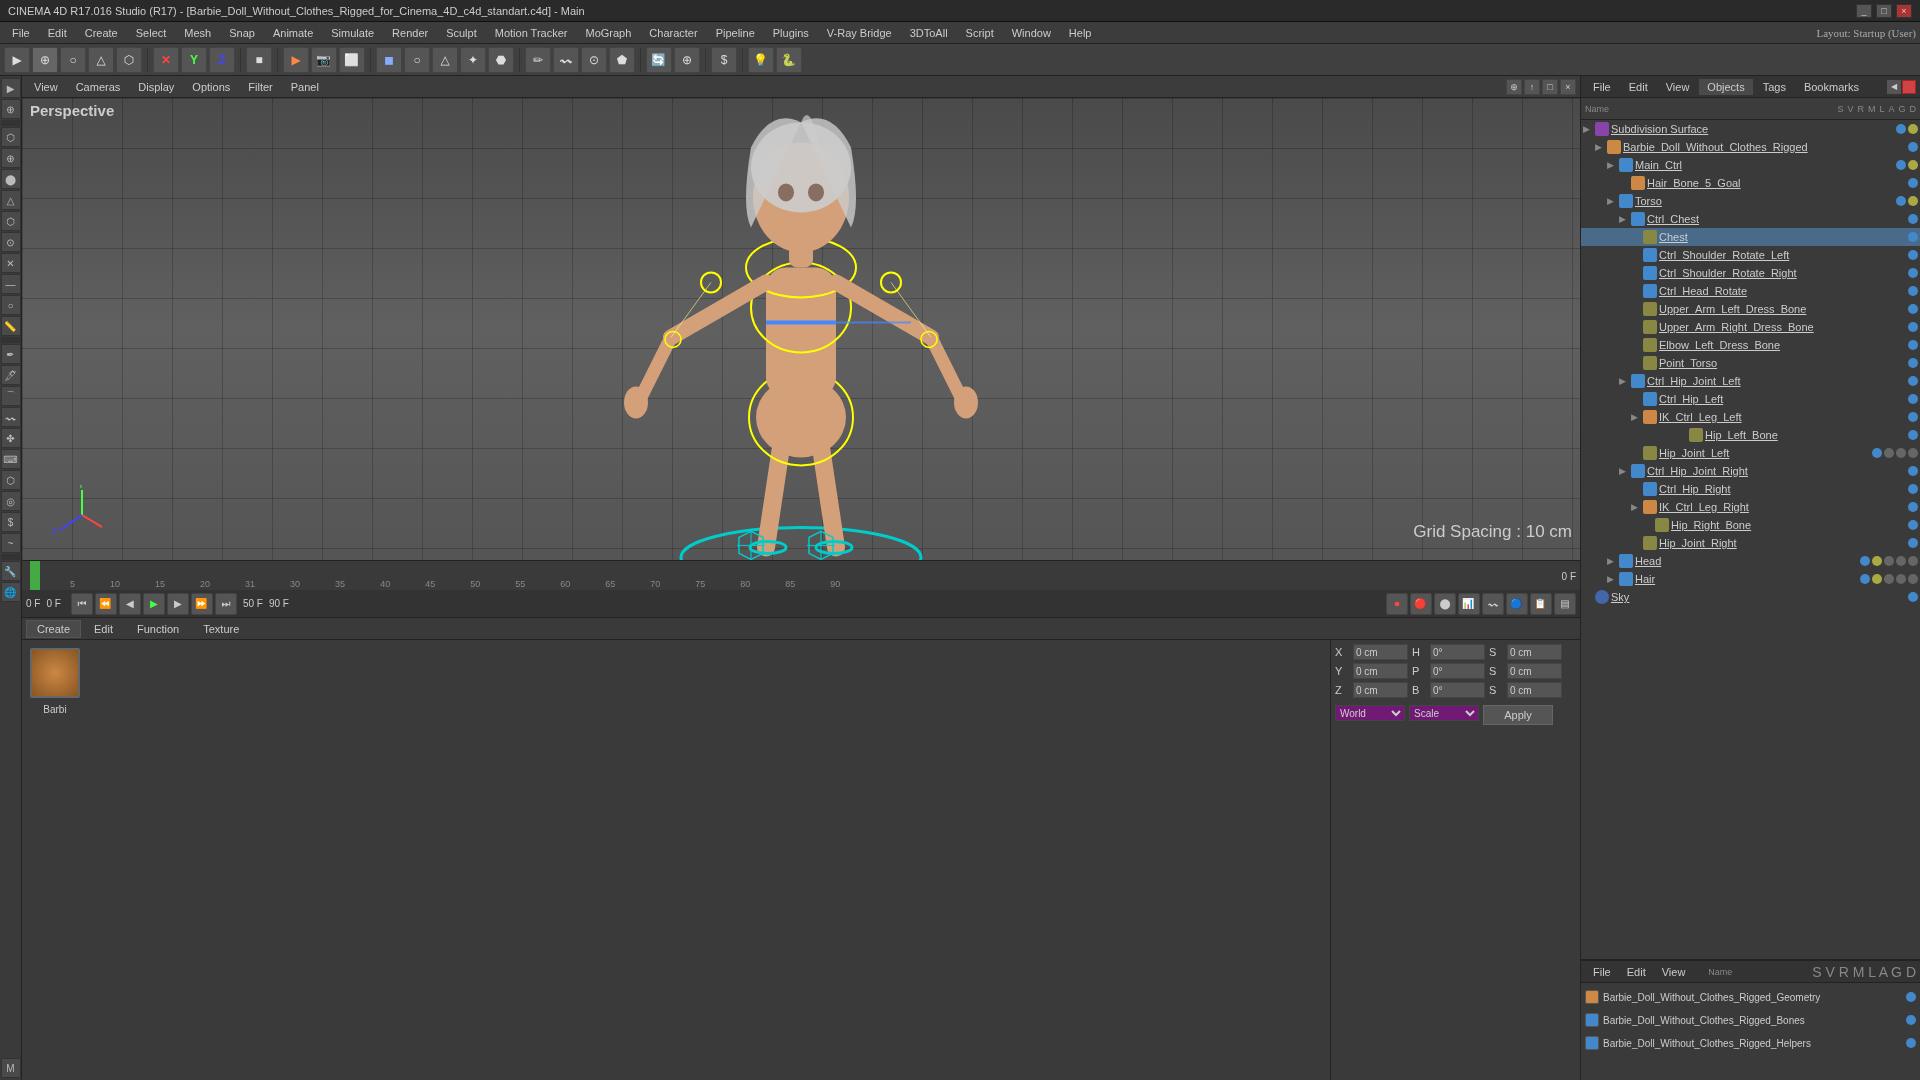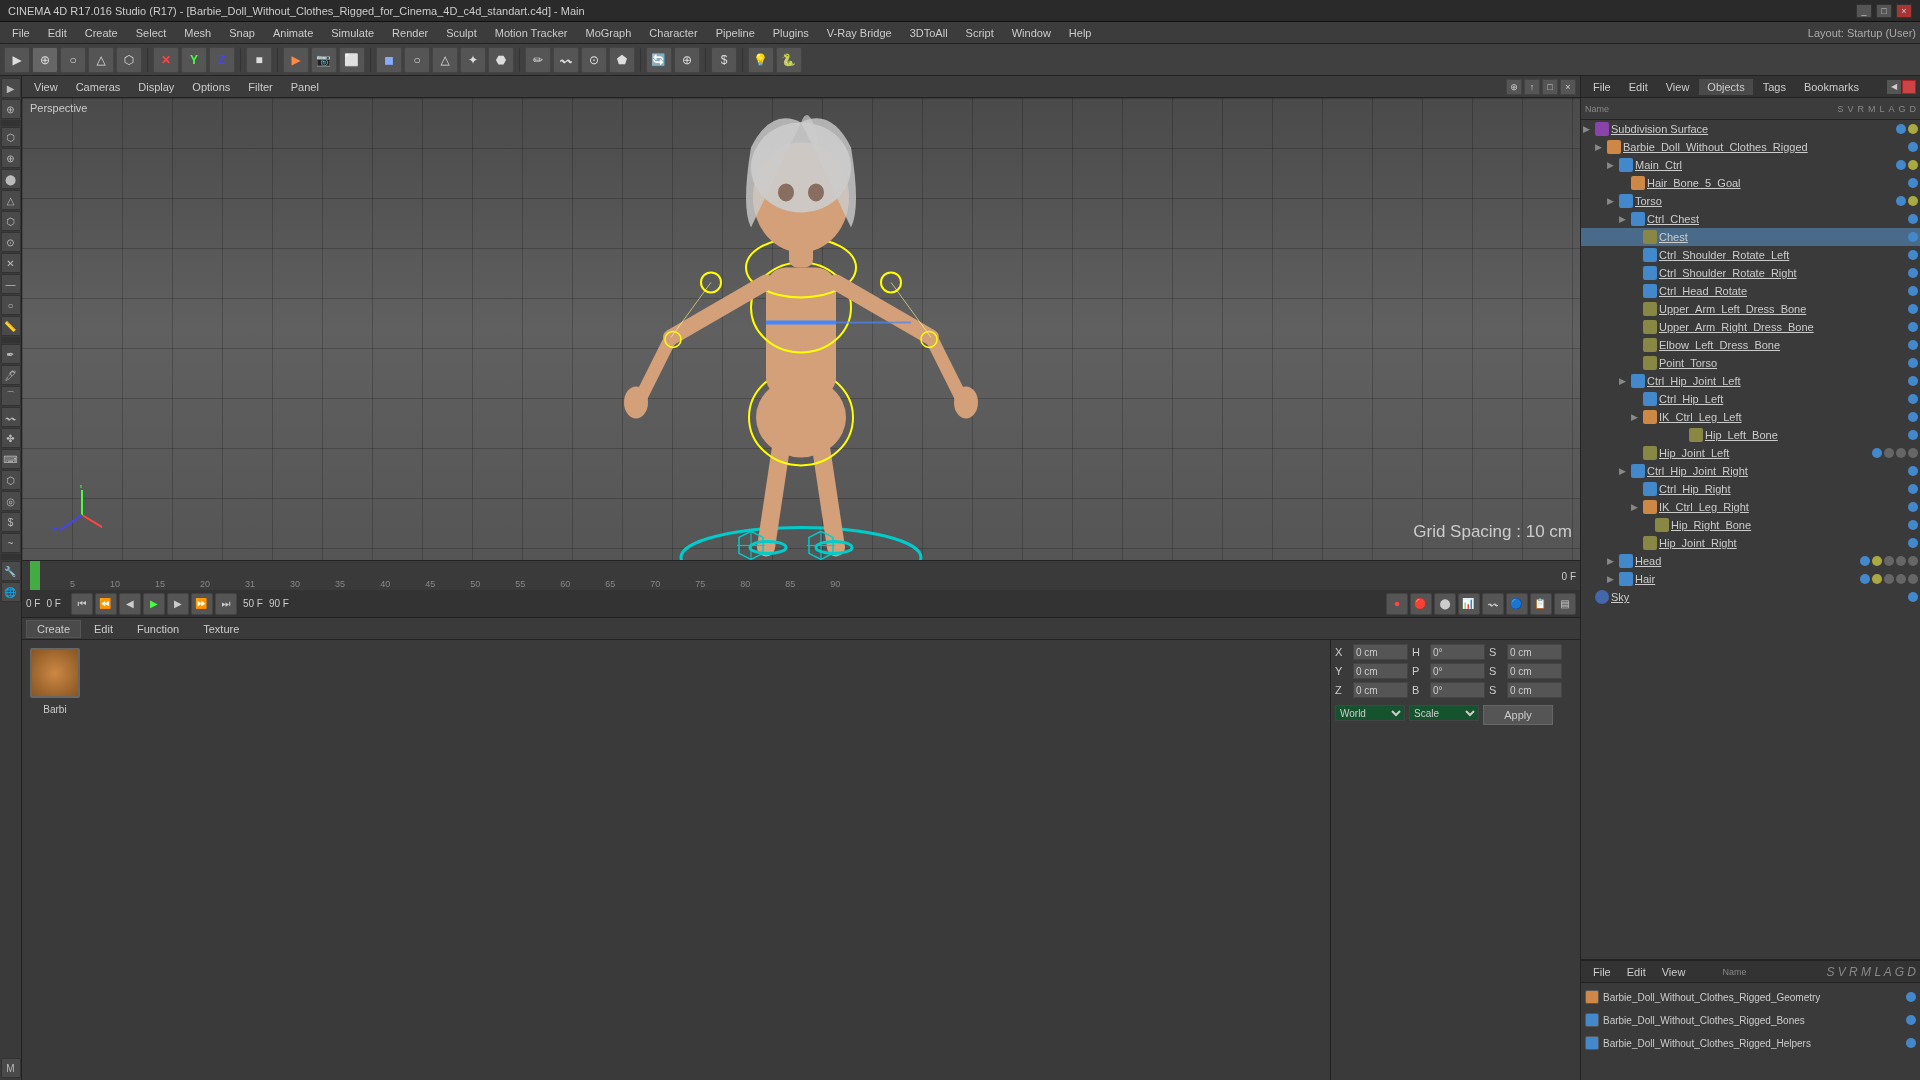--- a/index.html
+++ b/index.html
@@ -22,21 +22,21 @@
     #menubar {
       height: 22px;
       background: #3c3c3c;
       display: flex;
       align-items: center;
       padding: 0 4px;
       border-bottom: 1px solid #222;
       gap: 2px;
     }
     .menu-item { padding: 2px 8px; font-size: 11px; color: #ccc; cursor: pointer; border-radius: 2px; }
-    #layout-label { margin-left: auto; font-size: 11px; color: #aaa; }
+    #layout-label { margin-left: auto; font-size: 11px; color: #aaa; font-family: Liberation Serif, serif; }
 
     
     #toolbar {
       height: 32px;
       background: #404040;
       display: flex;
       align-items: center;
       padding: 0 4px;
       border-bottom: 1px solid #222;
       gap: 2px;
@@ -106,21 +106,21 @@
       position: absolute;
       width: 100%; height: 100%;
       background-image: 
         linear-gradient(rgba(0,0,0,0.2) 1px, transparent 1px),
         linear-gradient(90deg, rgba(0,0,0,0.2) 1px, transparent 1px);
       background-size: 50px 50px;
     }
     #perspective-label {
       position: absolute;
       top: 4px; left: 8px;
-      font-size: 11px; color: #ccc;
+      font-size: 15px; color: #ccc; font-weight: bold;
     }
     #grid-spacing-label {
       position: absolute;
       bottom: 18px; right: 8px;
       font-size: 17px; color: #ccc;
     }
     .vp-ctrl-btn { width: 16px; height: 16px; background: #555; border: 1px solid #444; display: flex; align-items: center; justify-content: center; font-size: 9px; color: #ccc; cursor: pointer; }
 
     
     #axis-indicator {
@@ -190,21 +190,21 @@
     #apply-btn {
       margin-top: 4px;
       width: 70px; height: 20px;
       background: #555;
       border: 1px solid #666;
       color: #ccc;
       font-size: 11px;
       cursor: pointer;
       align-self: flex-end;
     }
-    .mode-dropdown { width: 70px; height: 16px; background: #14532d; border: 1px solid #444; color: #ccc; font-size: 10px; }
+    .mode-dropdown { width: 70px; height: 16px; background: #701a75; border: 1px solid #444; color: #ccc; font-size: 10px; }
 
     
     #right-panel {
       width: 340px;
       background: #3a3a3a;
       border-left: 1px solid #222;
       display: flex;
       flex-direction: column;
     }
 
@@ -930,21 +930,21 @@
 
       </div>
     </div>
 
     <div id="materials-panel">
       <div id="materials-tabs">
         <span class="scene-tab">File</span>
         <span class="scene-tab">Edit</span>
         <span class="scene-tab">View</span>
         <div style="margin-left:auto;font-size:9px;color:#888;">Name</div>
-        <div style="font-size:12px;color:#888;margin-left:80px;font-style:italic;">S V R M L A G D</div>
+        <div style="font-size:14px;color:#888;margin-left:80px;">S V R M L A G D</div>
       </div>
       <div id="materials-list">
         <div class="material-row">
           <div class="material-color" style="background:#cc8844;"></div>
           <span style="font-size:10px;color:#ccc;">Barbie_Doll_Without_Clothes_Rigged_Geometry</span>
           <div style="margin-left:auto;display:flex;gap:2px;">
             <div class="dot dot-blue"></div>
           </div>
         </div>
         <div class="material-row">

